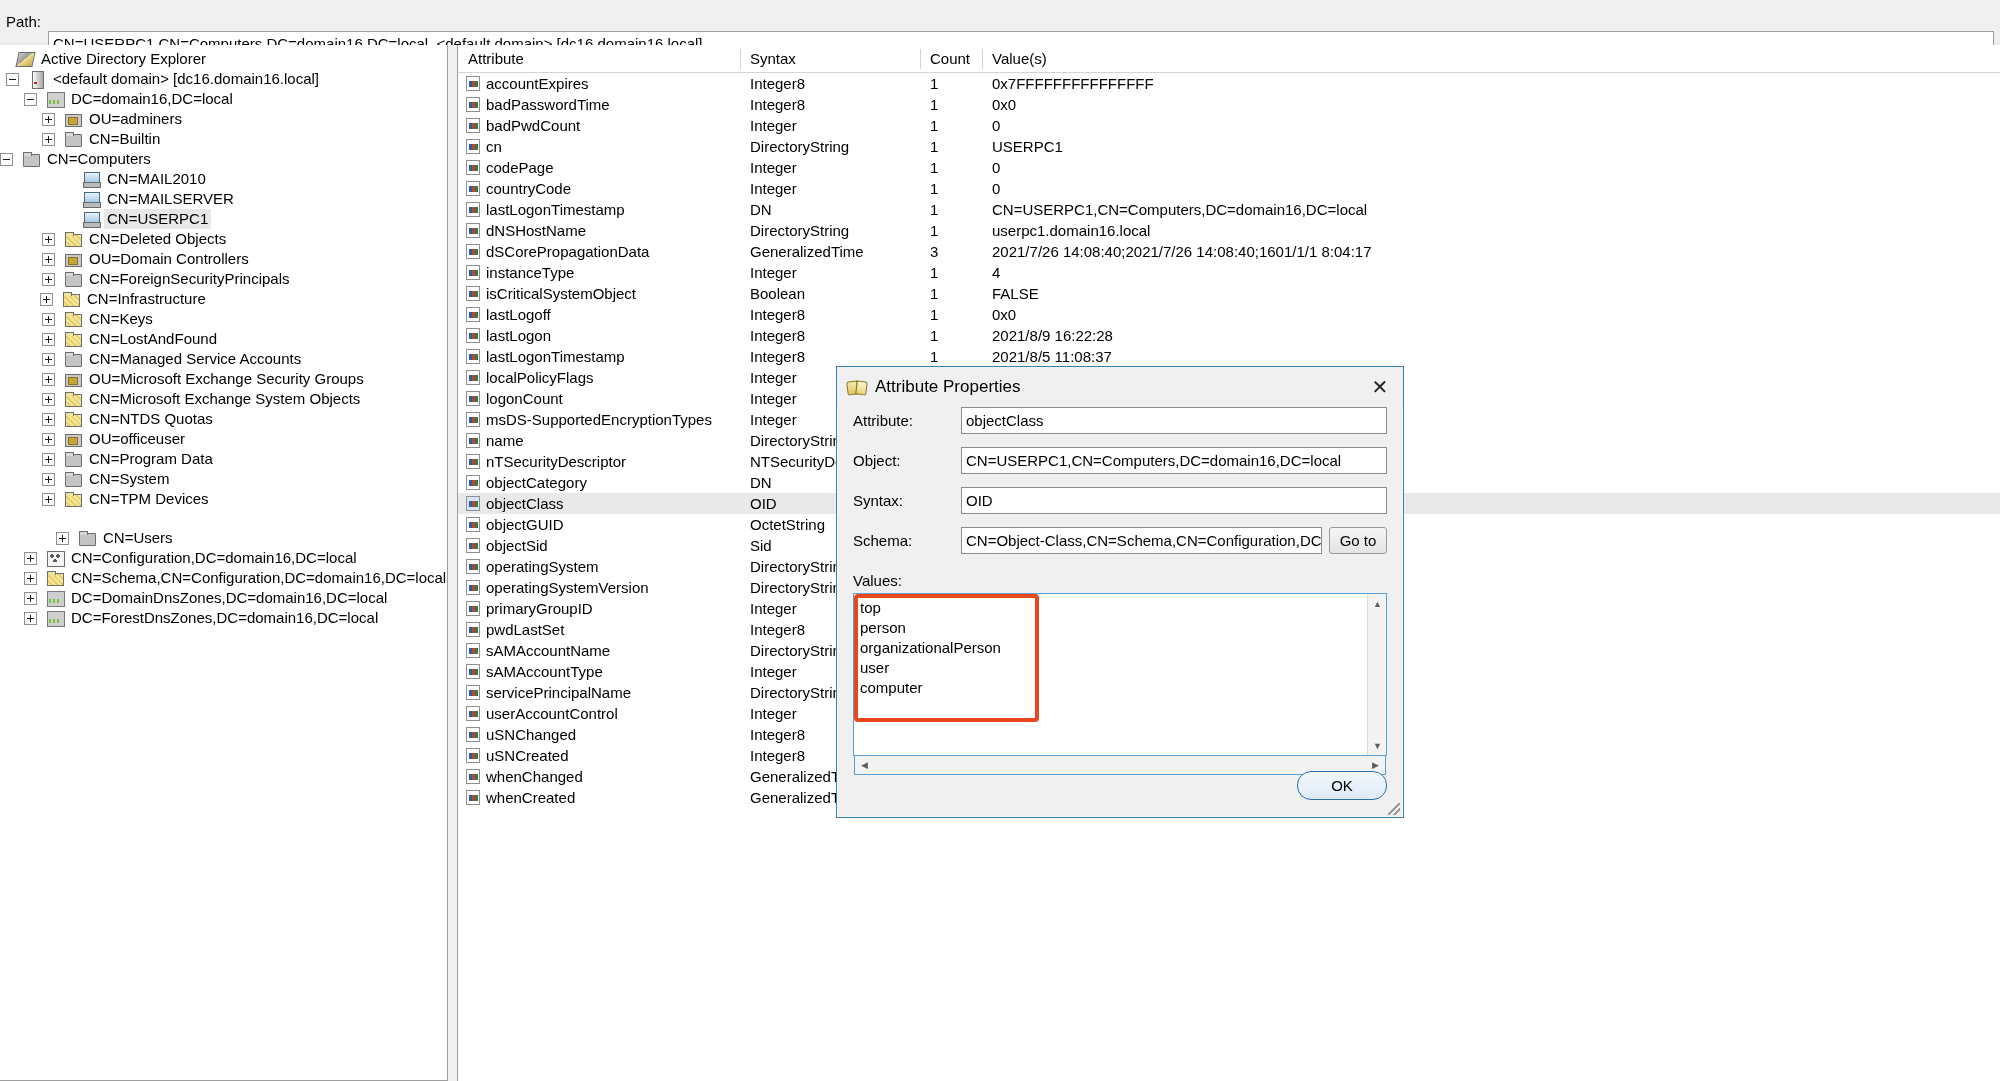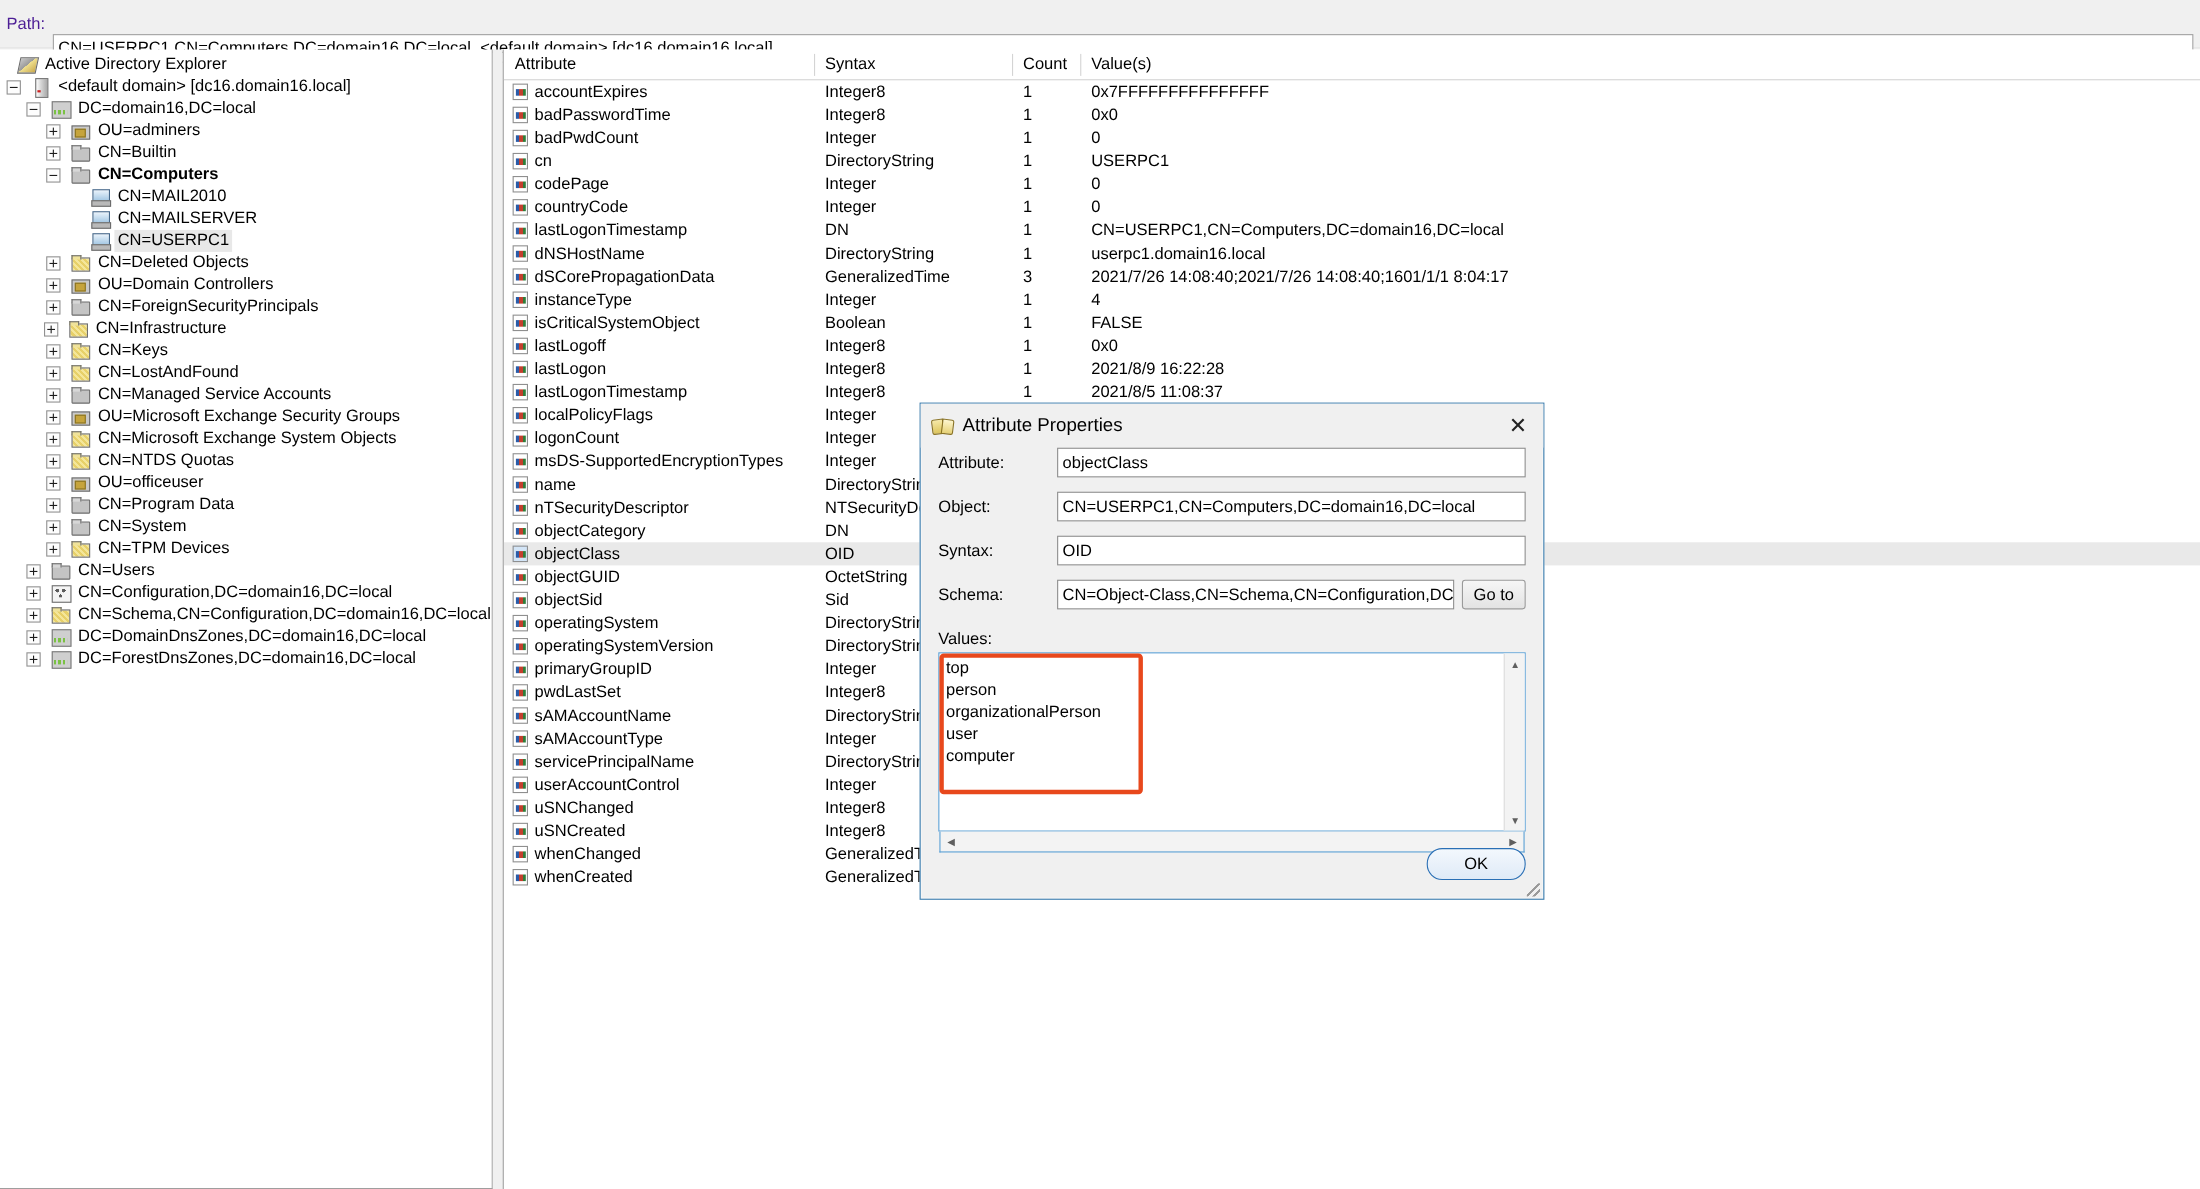--- a/index.html
+++ b/index.html
@@ -15,21 +15,21 @@
   #app { position: relative; width: 2000px; height: 1081px; background: #f0f0f0; }
 
   
   .pathbar {
     position: absolute; left: 0; top: 0; width: 2000px; height: 44px;
     background: #f0f0f0;
     display: flex; align-items: center;
     padding-left: 6px;
     border-bottom: 1px solid #e3e3e3;
   }
-  .pathbar-label { font-size: 15px; padding-right: 7px; color: #4c1d95; }
+  .pathbar-label { font-size: 15px; padding-right: 7px; color: #000000; }
   .pathbar-input {
     flex: 1; height: 26px; margin-right: 6px;
     background: #ffffff;
     border: 1px solid #a0a0a0;
     display: flex; align-items: center;
     padding: 0 4px;
     font-size: 15px; white-space: nowrap; overflow: hidden; margin-top: 44px;
   }
 
   
@@ -310,21 +310,21 @@
           <span class="dots"></span>
           <span class="ic ic-ou"></span>
           <span class="lbl">OU=adminers</span>
         </div>
         <div class="tnode" style="padding-left: 42px;">
           <span class="expander plus"></span>
           <span class="dots"></span>
           <span class="ic ic-folder-gray"></span>
           <span class="lbl">CN=Builtin</span>
         </div>
-        <div class="tnode" style="padding-left: 42px; font-weight: bold;">
+        <div class="tnode" style="">
           <span class="expander"></span>
           <span class="dots"></span>
           <span class="ic ic-folder-gray"></span>
           <span class="lbl">CN=Computers</span>
         </div>
         <div class="tnode" style="padding-left: 60px;">
           <span class="expander-spacer"></span>
           <span class="dots"></span>
           <span class="ic ic-computer"></span>
           <span class="lbl">CN=MAIL2010</span>
@@ -418,21 +418,21 @@
           <span class="dots"></span>
           <span class="ic ic-folder-gray"></span>
           <span class="lbl">CN=System</span>
         </div>
         <div class="tnode" style="padding-left: 42px;">
           <span class="expander plus"></span>
           <span class="dots"></span>
           <span class="ic ic-folder-yellow"></span>
           <span class="lbl">CN=TPM Devices</span>
         </div>
-        <div class="tnode" style="padding-left: 24px;">
+        <div class="tnode" style="padding-left: 56px; margin-top: 19px;">
           <span class="expander plus"></span>
           <span class="dots"></span>
           <span class="ic ic-folder-gray"></span>
           <span class="lbl">CN=Users</span>
         </div>
         <div class="tnode" style="padding-left: 24px;">
           <span class="expander plus"></span>
           <span class="dots"></span>
           <span class="ic ic-config"></span>
           <span class="lbl">CN=Configuration,DC=domain16,DC=local</span>

